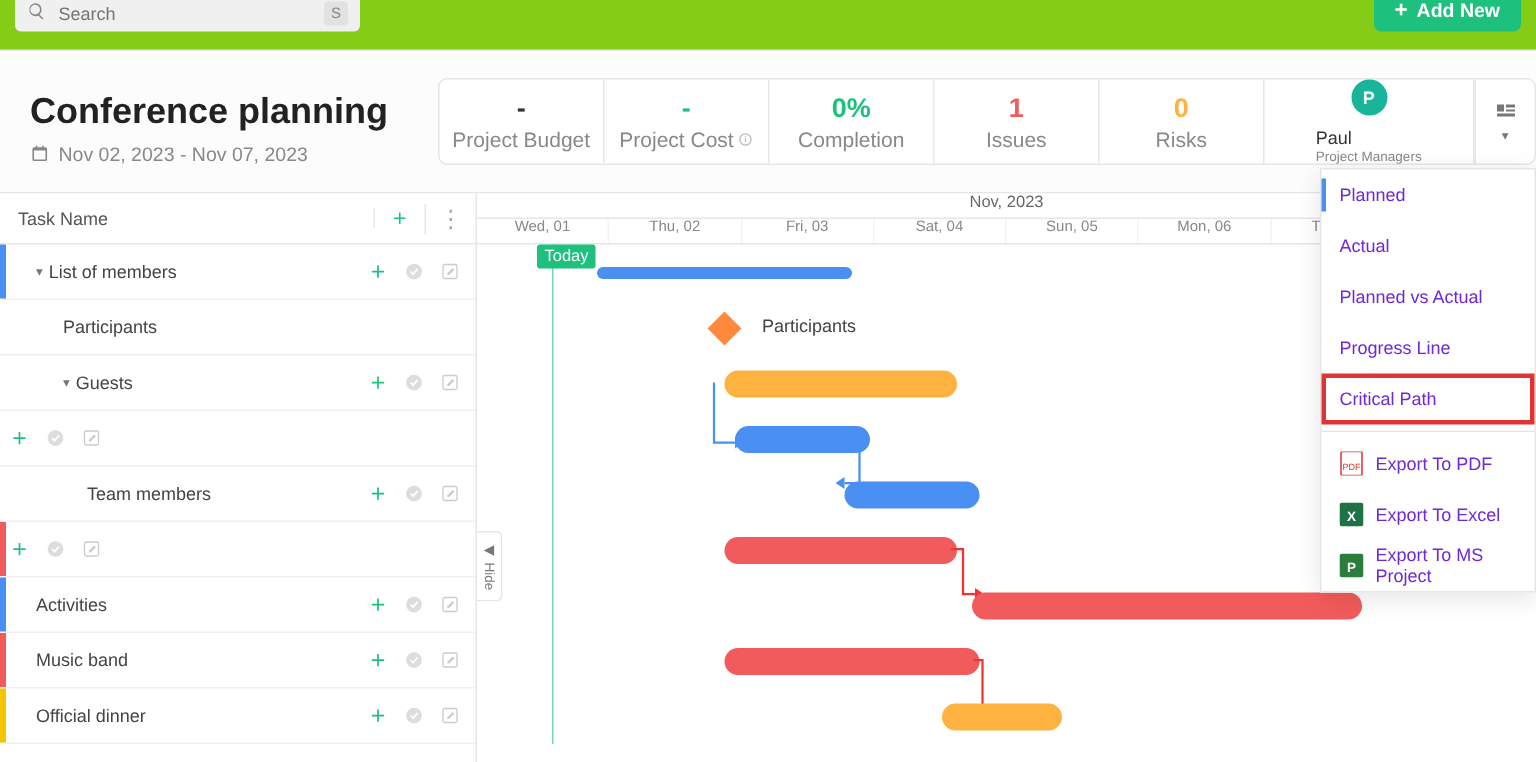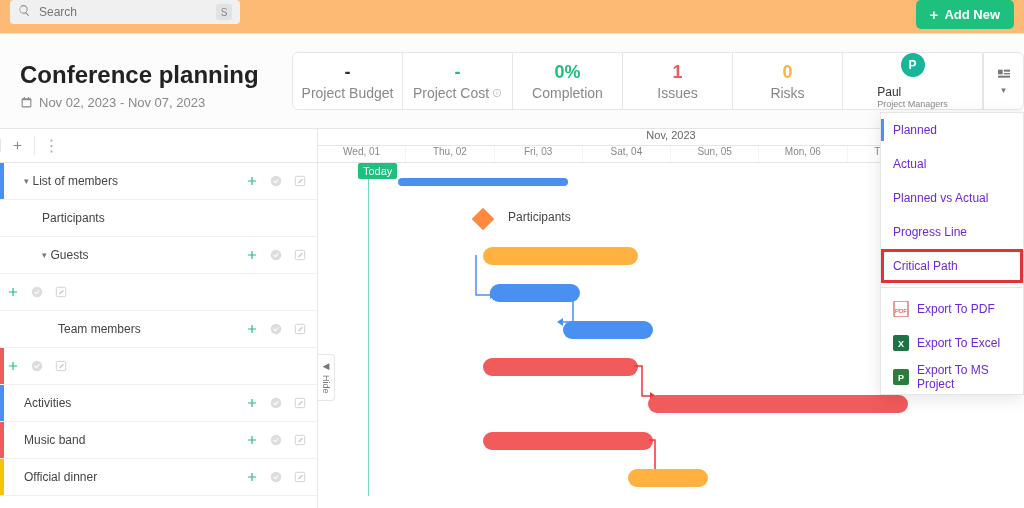--- a/index.html
+++ b/index.html
@@ -12,21 +12,21 @@
     --muted:#888;
     --line:#e6e6e6;
     --bg:#fff;
     --side-hover:#f7f7f7;
     font-family:Arial, Helvetica, sans-serif;
   }
   *{box-sizing:border-box}
   body{margin:0;background:#fcfcfc;color:var(--text);font-size:13px;width:1024px;height:508px;overflow:hidden;position:relative}
 
   
-  .topbar{display:flex;align-items:flex-start;height:34px;padding:0 10px;border-bottom:1px solid var(--line);background:#fdba74}
+  .topbar{display:flex;align-items:flex-end;height:34px;padding:12px 10px;border-bottom:1px solid var(--line);background:#84cc16}
   .search{display:flex;align-items:center;background:#f0f0f0;border-radius:4px;padding:4px 8px;width:230px;height:24px;gap:6px}
   .search svg{width:13px;height:13px;fill:#888}
   .search input{border:none;background:transparent;outline:none;flex:1;font-size:12px;color:#666}
   .search .kbd{background:#e2e2e2;color:#888;border-radius:3px;width:16px;height:16px;display:flex;align-items:center;justify-content:center;font-size:10px}
   .topbar .spacer{flex:1}
   .addnew{background:var(--green);color:#fff;border:none;border-radius:5px;padding:7px 14px;font-size:13px;display:flex;align-items:center;gap:6px;cursor:pointer;font-weight:600}
   .addnew .plus{font-size:15px;line-height:12px}
 
   
   .header-row{display:flex;align-items:flex-end;padding:18px 0 0 20px;gap:20px}
@@ -171,20 +171,21 @@
         </svg>
       <span class="caret">▾</span>
     </div>
   </div>
 </div>
 
 <div class="main">
 
   <div class="tasklist">
     <div class="tl-head">
+      <div class="name">Task Name</div>
       <div class="plus-col">
         <svg viewBox="0 0 24 24">
             <path d="M11 5h2v6h6v2h-6v6h-2v-6H5v-2h6z"></path>
           </svg>
       </div>
       <div class="more">⋮</div>
     </div>
     <div id="task-rows">
         <div class="row">
           <div class="bar" style="background: rgb(74, 144, 242);"></div>

